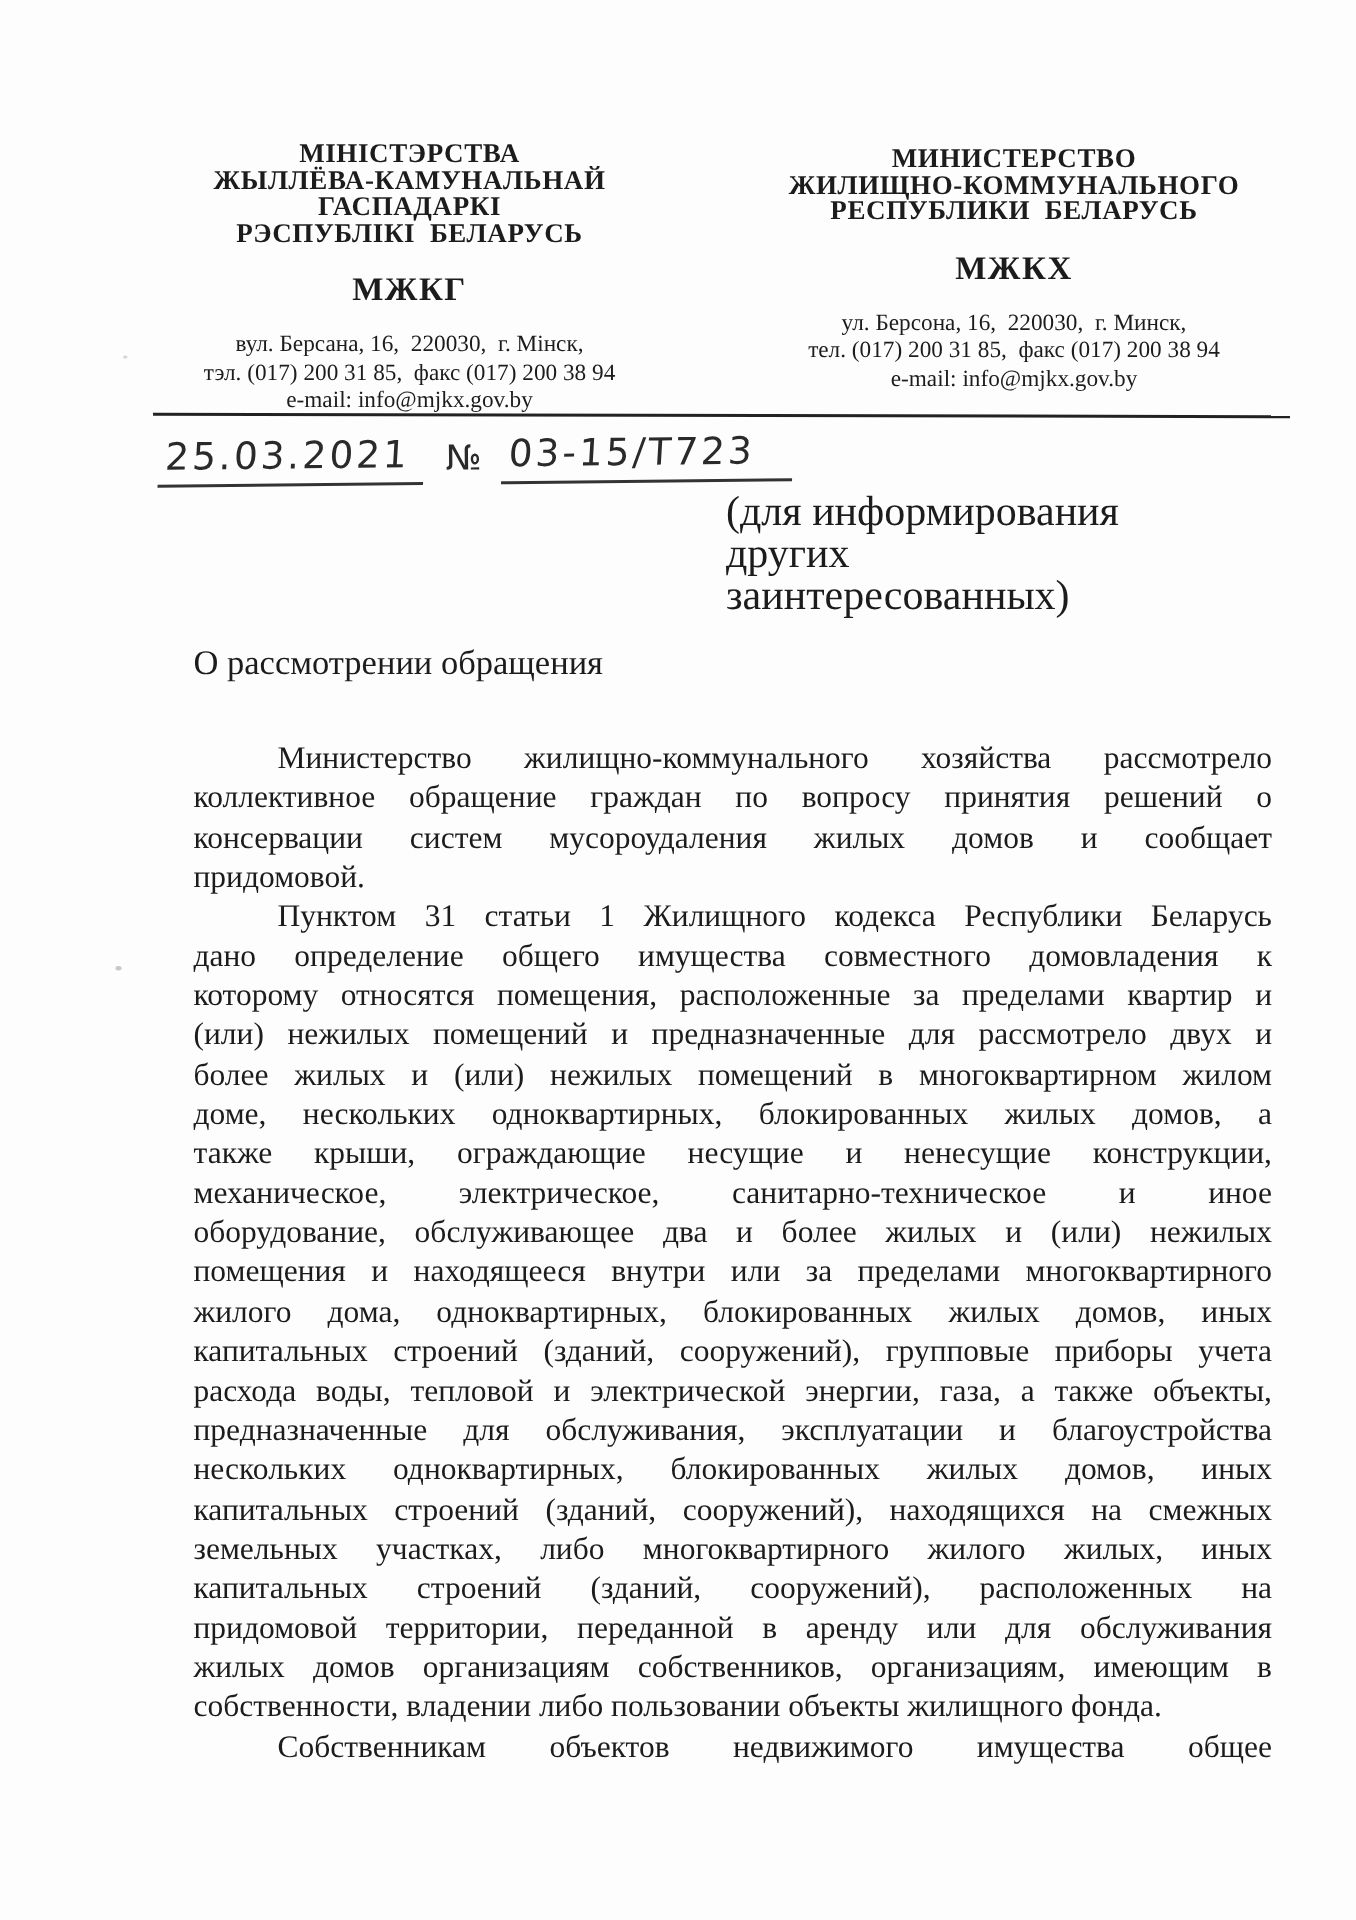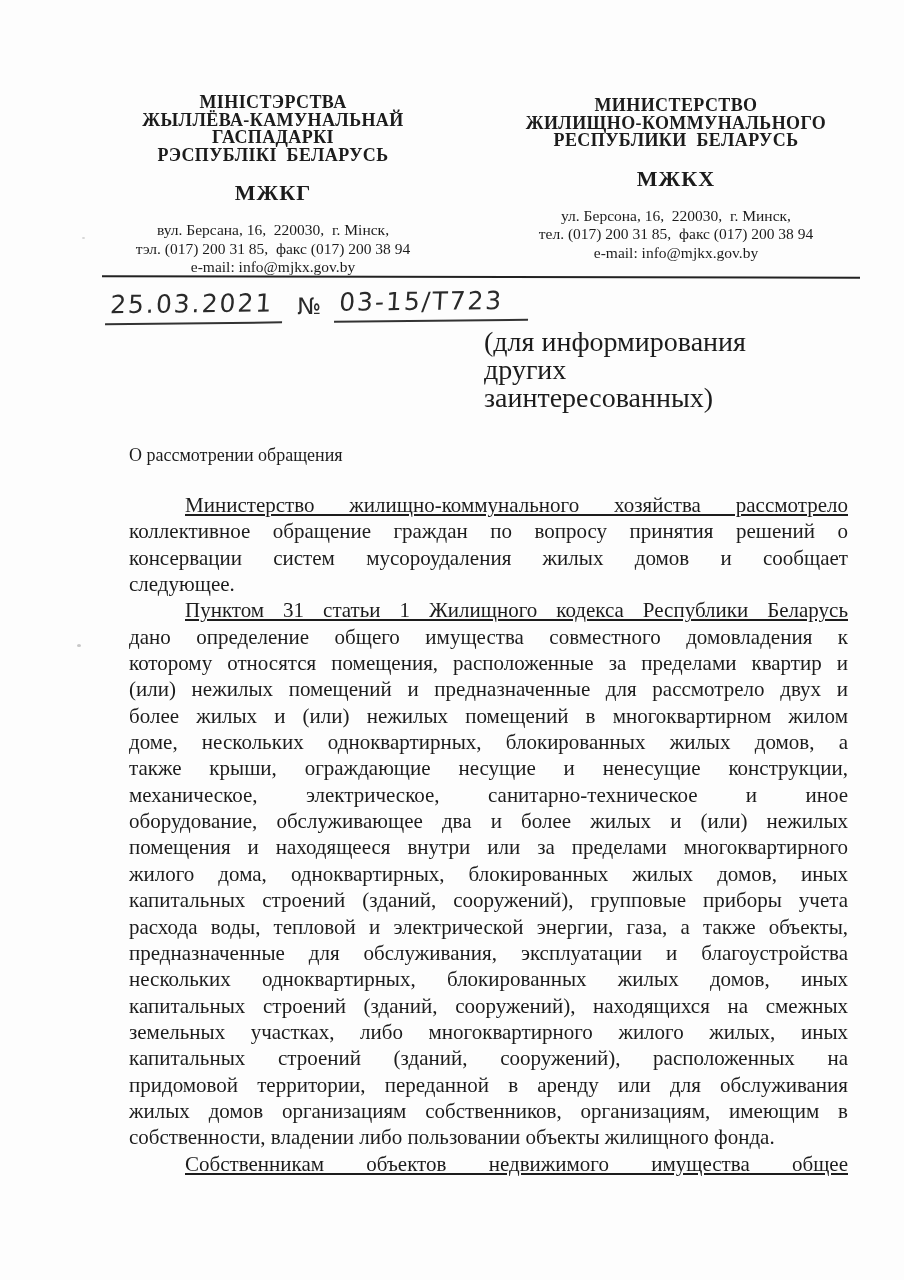--- a/index.html
+++ b/index.html
@@ -29,29 +29,29 @@
   }
   .hw { letter-spacing:2px; transform:skewX(-4deg); }
   .ref-underline { border-bottom:2px solid #333; padding:0 10px 4px 4px; }
   .ref-date   { min-width:150px; }
   .ref-number { min-width:180px; }
   .no-sign { font-size:23px; padding-bottom:4px; }
   
   .note { position:absolute; left:484px; top:328px; width:340px; }
   .note-line { font-size:28px; line-height:28px; }
   
-  .subject { position:absolute; left:129px; top:445px; font-size:18px; }
+  .subject { position:absolute; left:129px; top:429px; font-size:23px; }
   
   .body { position:absolute; left:129px; top:492px; width:719px; }
   .body-line {
     font-size:21px; line-height:26.35px;
     text-align:justify; text-align-last:justify;
     white-space:normal;
   }
-  .body-line.indent { text-indent:56px;text-decoration:underline; }
+  .body-line.indent { text-indent:56px; }
   .body-line.last { text-align-last:left; }
   
   .speck { position:absolute; border-radius:50%; background:#9a9a9a; }
   .speck-a { left:77px;  top:644px; width:4px; height:3px; opacity:.55; }
   .speck-b { left:82px;  top:237px; width:3px; height:2px; opacity:.4; }
 </style>
 </head>
 <body>
 
 <div class="page">
@@ -97,21 +97,21 @@
       <div class="note-line">(для информирования других</div>
       <div class="note-line">заинтересованных)</div>
     </div>
 
   <div class="subject">О рассмотрении обращения</div>
 
   <div class="body">
       <div class="body-line indent">Министерство жилищно-коммунального хозяйства рассмотрело</div>
       <div class="body-line">коллективное обращение граждан по вопросу принятия решений о</div>
       <div class="body-line">консервации систем мусороудаления жилых домов и сообщает</div>
-      <div class="body-line last">следующее.</div>
+      <div class="body-line last">придомовой.</div>
       <div class="body-line indent">Пунктом 31 статьи 1 Жилищного кодекса Республики Беларусь</div>
       <div class="body-line">дано определение общего имущества совместного домовладения к</div>
       <div class="body-line">которому относятся помещения, расположенные за пределами квартир и</div>
       <div class="body-line">(или) нежилых помещений и предназначенные для рассмотрело двух и</div>
       <div class="body-line">более жилых и (или) нежилых помещений в многоквартирном жилом</div>
       <div class="body-line">доме, нескольких одноквартирных, блокированных жилых домов, а</div>
       <div class="body-line">также крыши, ограждающие несущие и ненесущие конструкции,</div>
       <div class="body-line">механическое, электрическое, санитарно-техническое и иное</div>
       <div class="body-line">оборудование, обслуживающее два и более жилых и (или) нежилых</div>
       <div class="body-line">помещения и находящееся внутри или за пределами многоквартирного</div>

